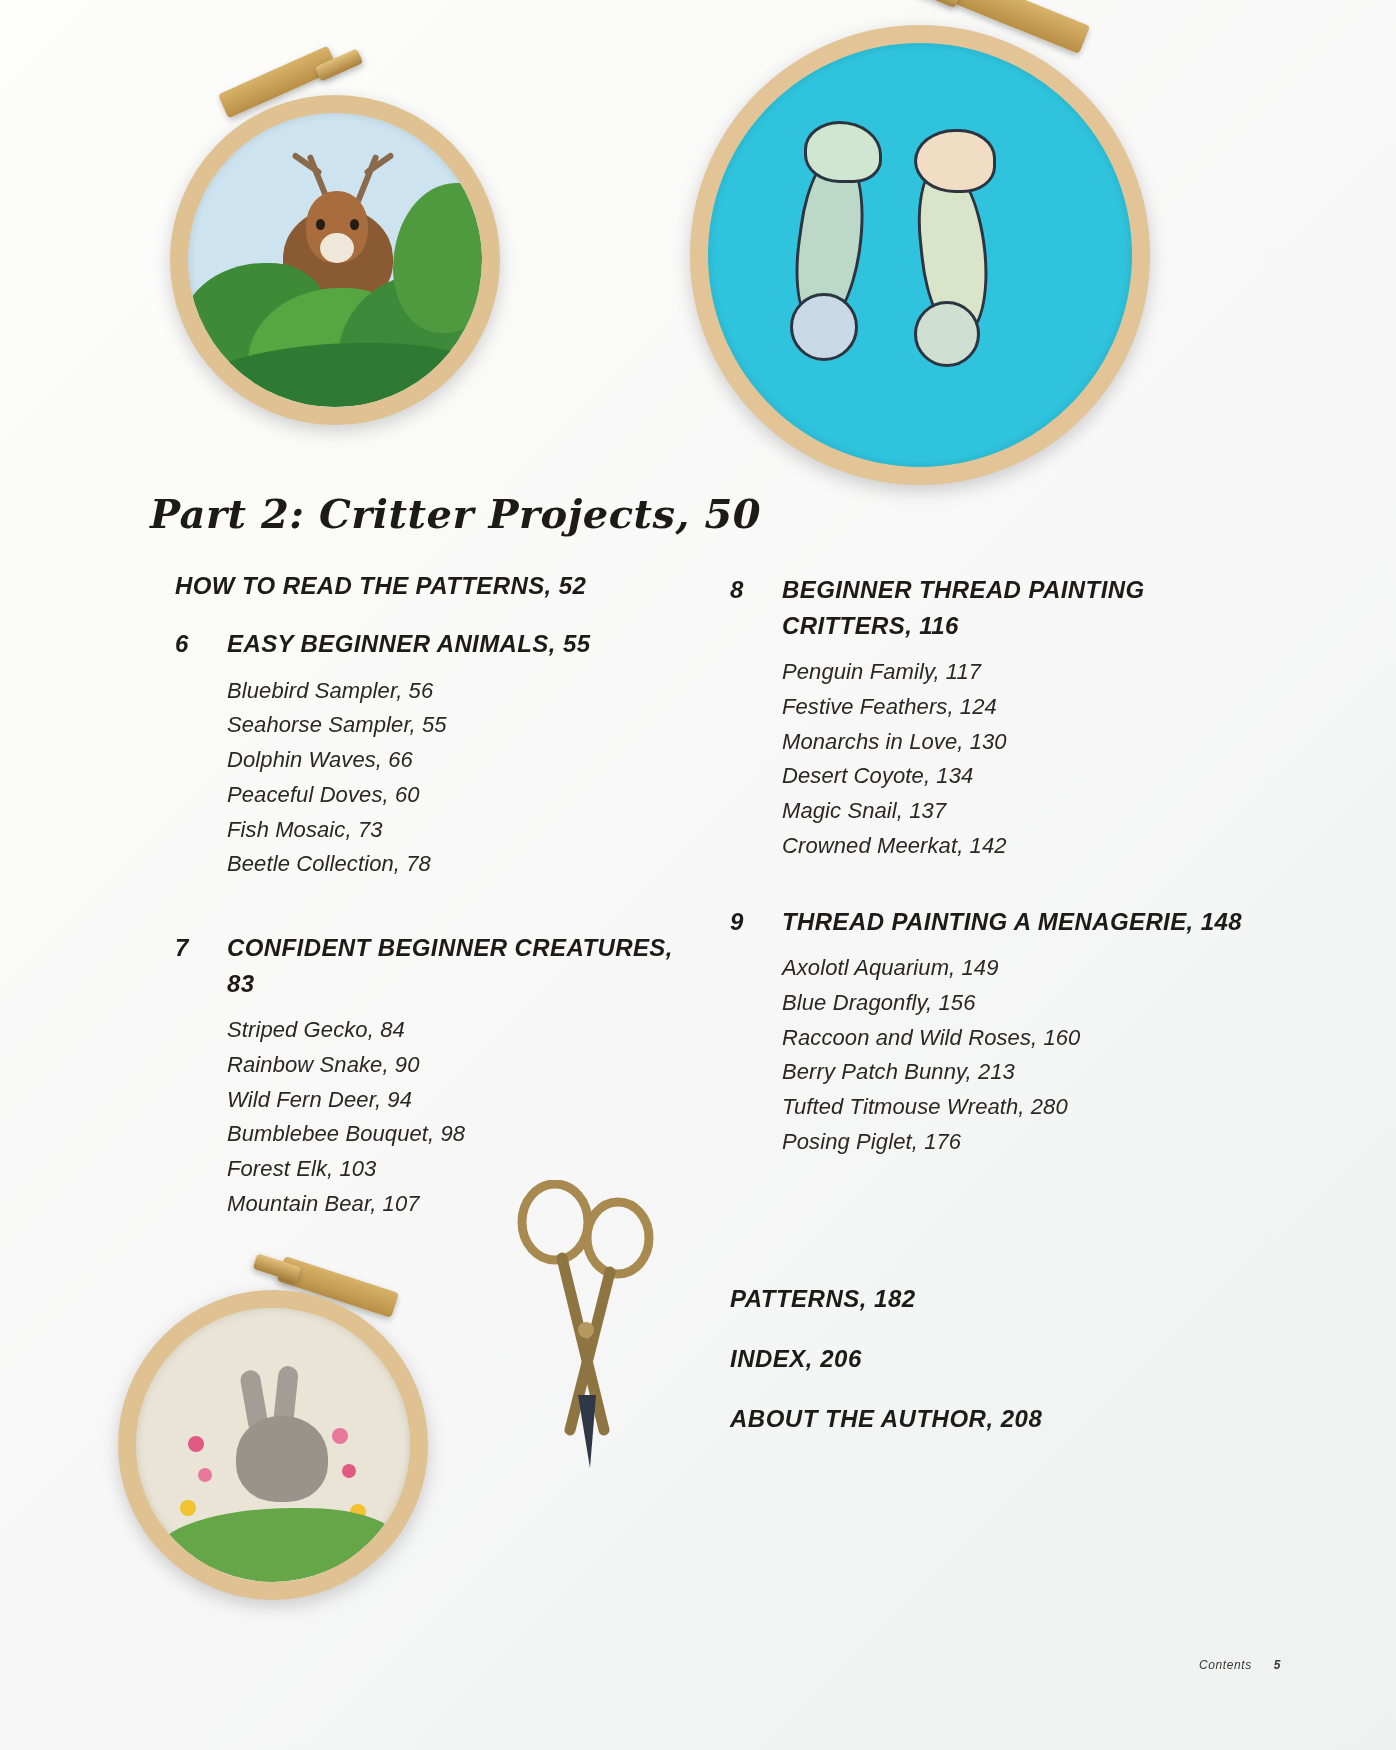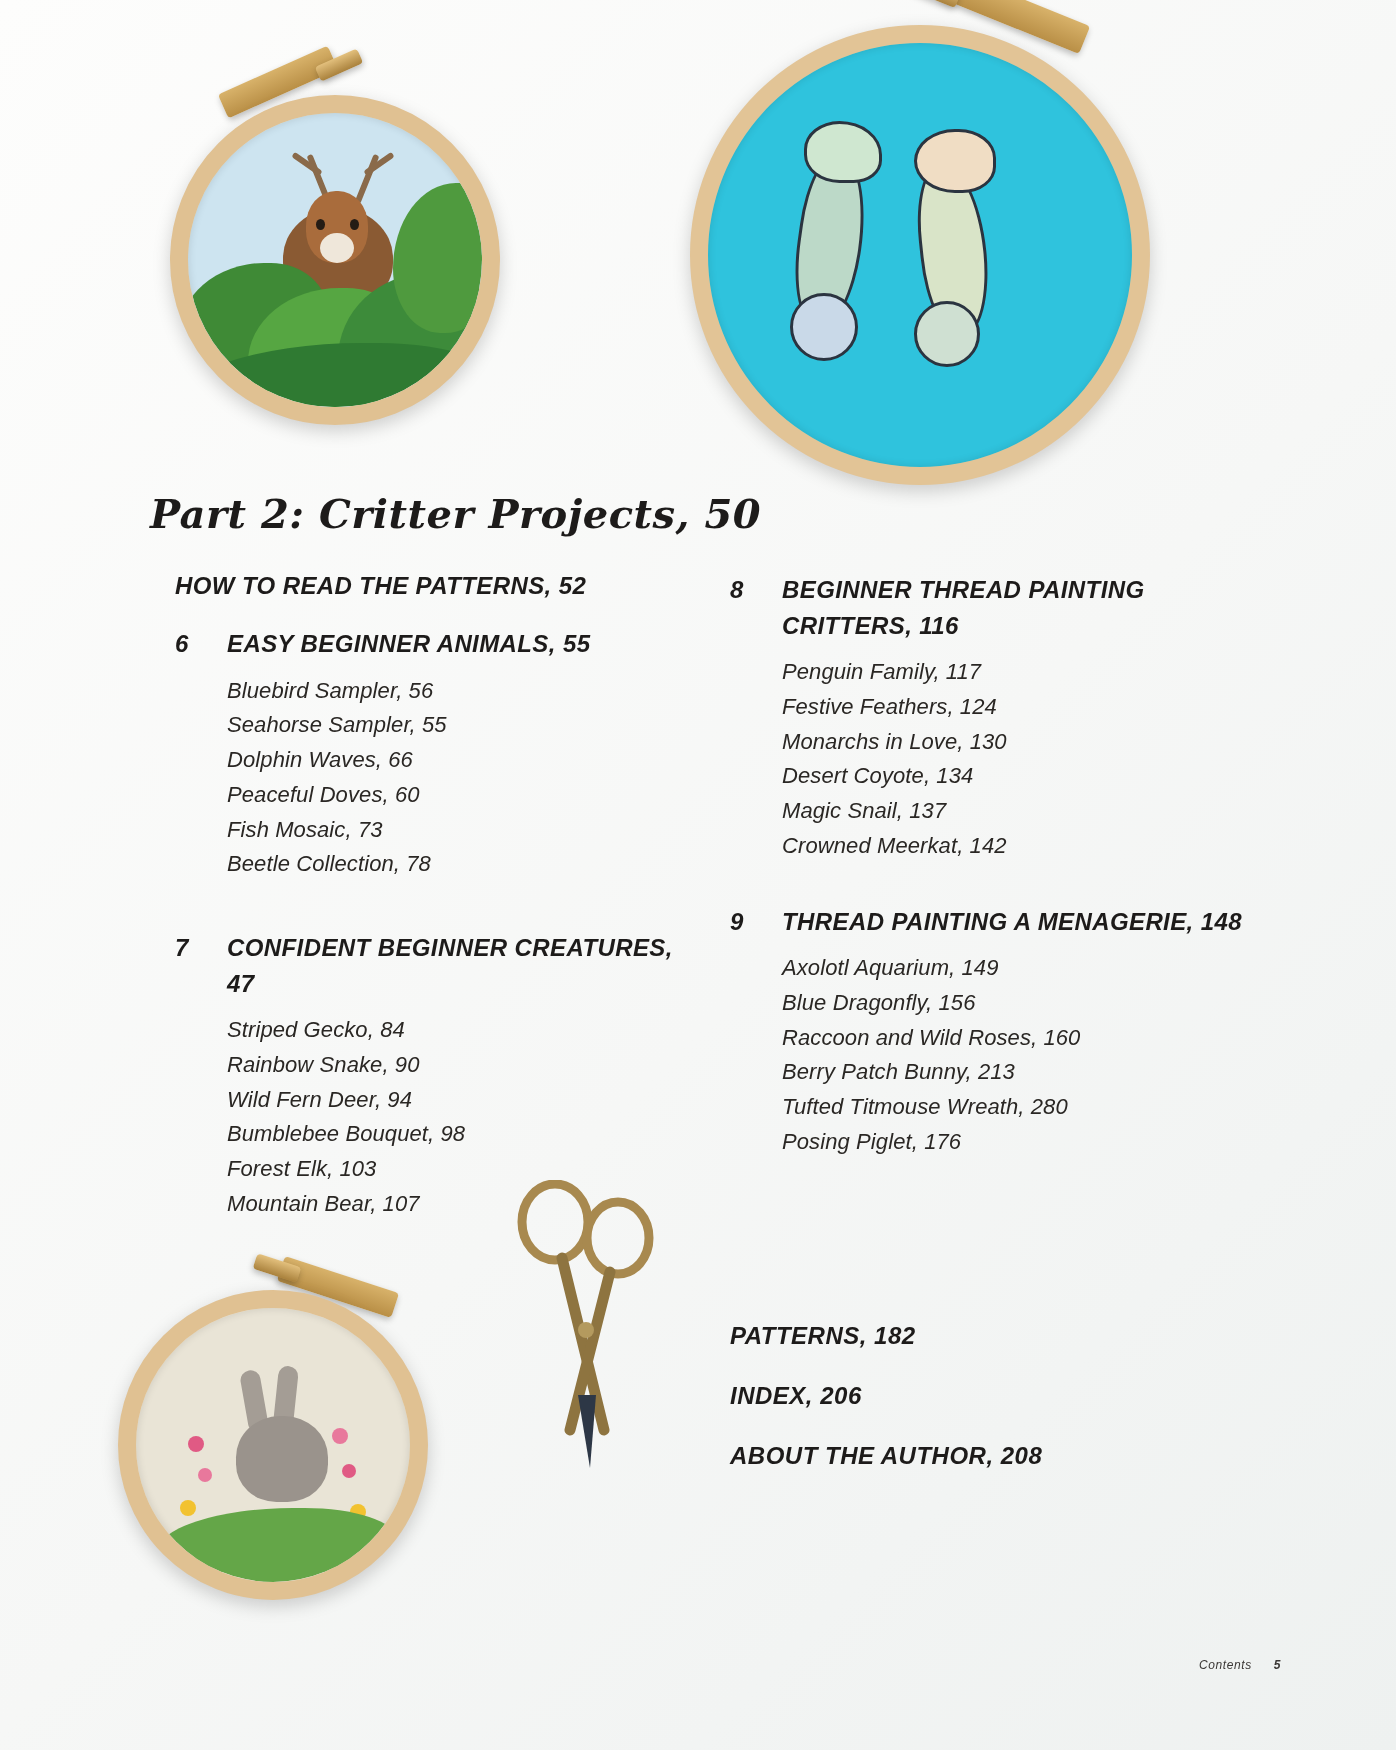--- a/index.html
+++ b/index.html
@@ -186,21 +186,20 @@
     font-size: 22px;
     line-height: 1.58;
     color: #2a2724;
     letter-spacing: 0.1px;
   }
 
   .backmatter {
     position: absolute;
     left: 730px;
     top: 1285px;
-    margin-top: 37px;
   }
   .backmatter .bm-item {
     font-size: 24px;
     font-weight: bold;
     letter-spacing: 0.5px;
     margin-bottom: 32px;
     color: #1d1b1a;
   }
 
   .footer {
@@ -304,21 +303,21 @@
         <li>Dolphin Waves, 66</li>
         <li>Peaceful Doves, 60</li>
         <li>Fish Mosaic, 73</li>
         <li>Beetle Collection, 78</li>
       </ul>
     </div>
 
     <div class="chapter" style="margin-top:48px;">
       <div class="chapter-head">
         <span class="chapter-num">7</span>
-        <span class="chapter-title">CONFIDENT BEGINNER CREATURES, 47</span>
+        <span class="chapter-title">CONFIDENT BEGINNER CREATURES, 83</span>
       </div>
       <ul class="project-list">
         <li>Striped Gecko, 84</li>
         <li>Rainbow Snake, 90</li>
         <li>Wild Fern Deer, 94</li>
         <li>Bumblebee Bouquet, 98</li>
         <li>Forest Elk, 103</li>
         <li>Mountain Bear, 107</li>
       </ul>
     </div>

